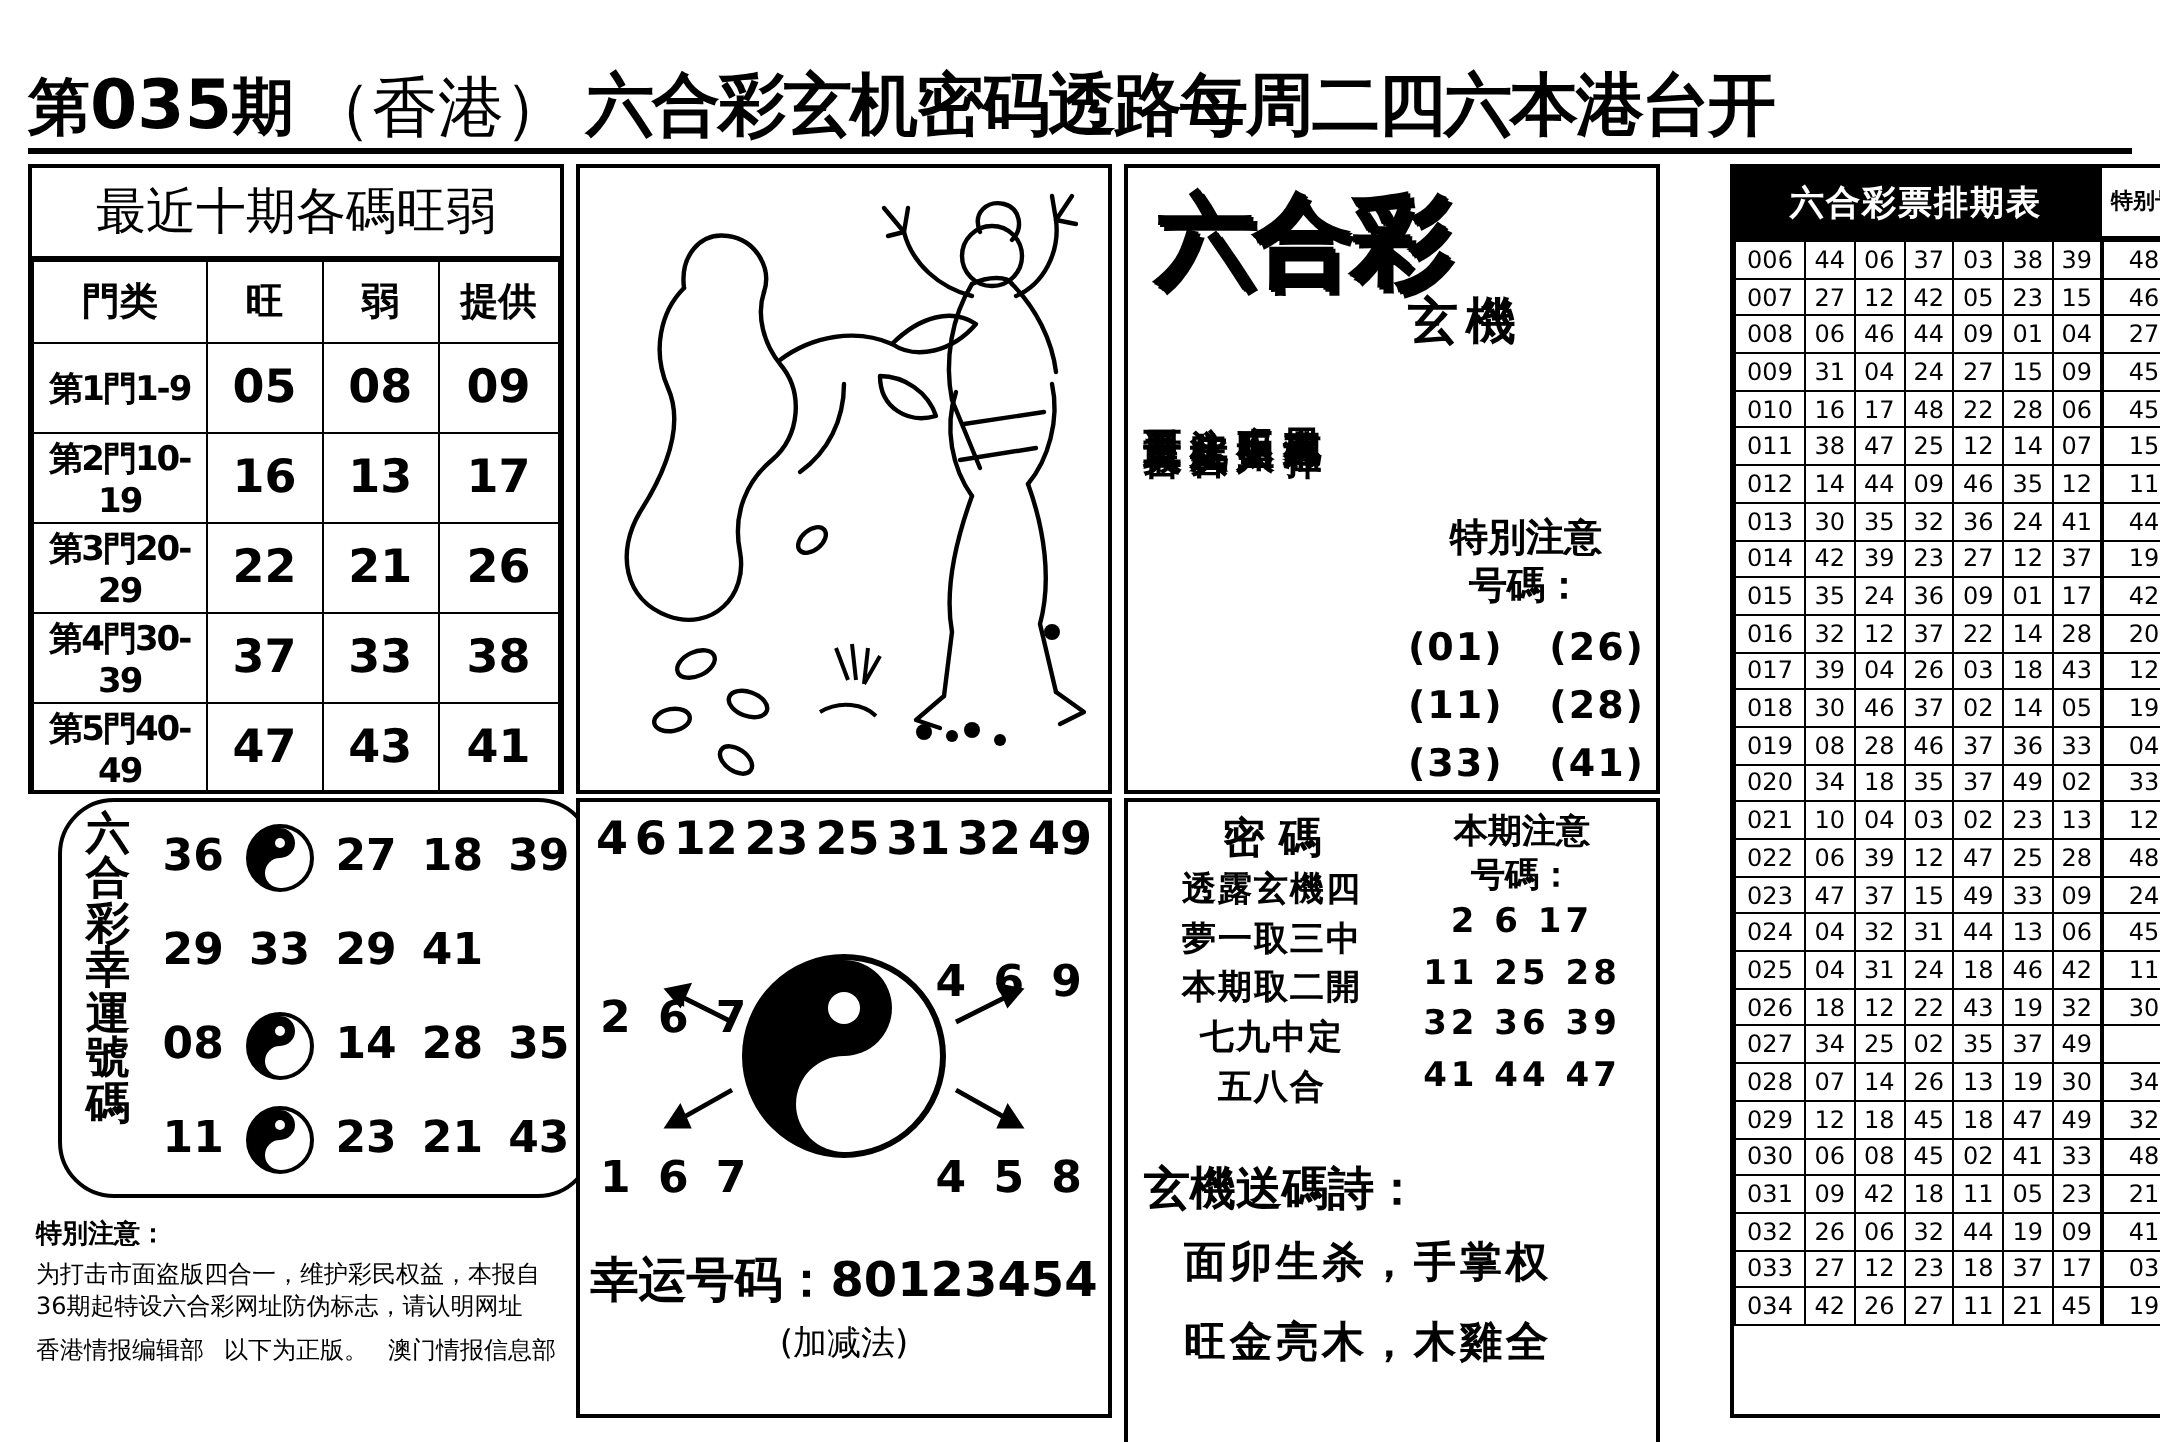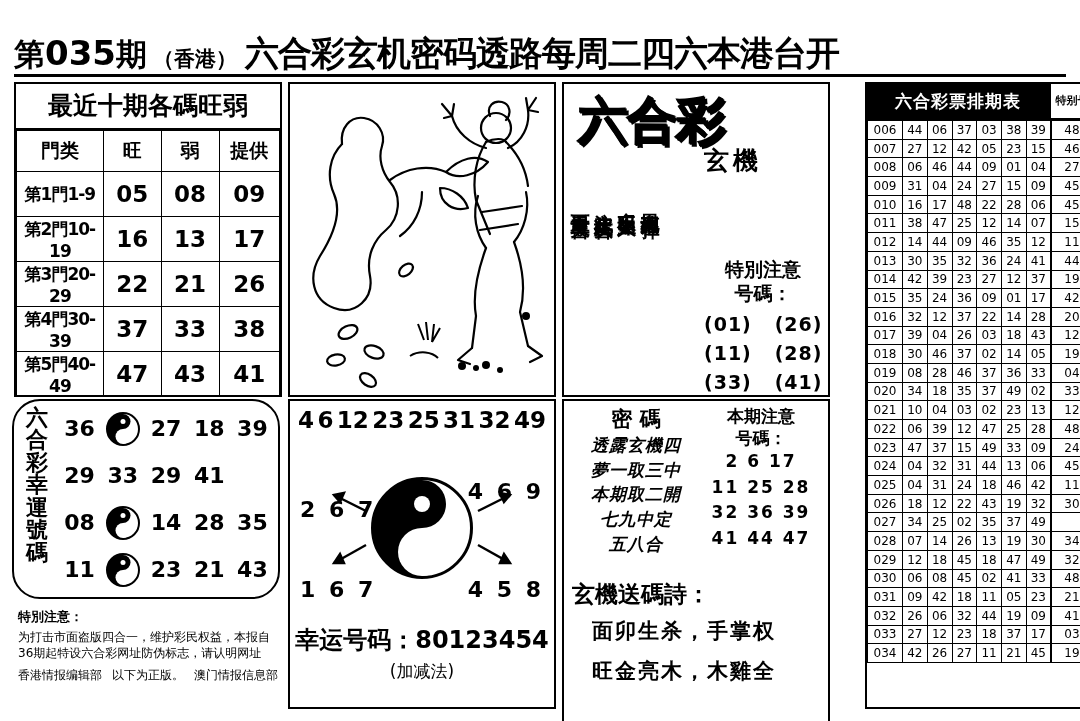--- a/index.html
+++ b/index.html
@@ -13,48 +13,48 @@
   }
   .page{position:relative;width:1080px;height:721px;box-sizing:border-box;}
 
   
   .header{
     position:absolute;left:14px;top:22px;width:1052px;height:48px;
     display:flex;align-items:flex-end;white-space:nowrap;
   }
   .hdr-issue{font-size:31px;font-weight:bold;letter-spacing:0px;line-height:1;}
   .hdr-issue .num{font-size:34px;}
-  .hdr-hk{font-size:21px;font-weight:bold;margin-left:6px;line-height:1;}
+  .hdr-hk{font-size:33px;font-weight:normal;margin-left:6px;line-height:1;}
   .hdr-title{font-size:34px;font-weight:bold;margin-left:8px;line-height:1;letter-spacing:-1px;}
   .hdr-rule{position:absolute;left:14px;top:74px;width:1052px;height:3px;background:#000;}
 
   
   .box{position:absolute;border:2px solid #000;box-sizing:border-box;background:#fff;}
 
   
   #left-top{left:14px;top:82px;width:268px;height:315px;}
   .lt-title{
     height:44px;line-height:44px;text-align:center;
-    font-size:25px;font-weight:bold;border-bottom:2px solid #000;
+    font-size:25px;font-weight:normal;border-bottom:2px solid #000;
   }
   .lt-table{width:100%;border-collapse:collapse;}
   .lt-table th,.lt-table td{
     border:1px solid #000;text-align:center;font-size:20px;font-weight:bold;
     height:44px;padding:0;
   }
   .lt-table th{font-size:19px;height:40px;font-family:Liberation Serif, serif;}
   .lt-table td.cat{font-size:17px;font-weight:bold;text-align:center;letter-spacing:-1px;}
   .lt-table td.num{font-size:23px;}
   .lt-table col.c1{width:33%;}
   .lt-table col.c2{width:22%;}
   .lt-table col.c3{width:22%;}
   .lt-table col.c4{width:23%;}
 
   
-  #lucky{left:12px;top:399px;width:268px;height:200px;border-radius:28px;}
+  #lucky{left:29px;top:399px;width:268px;height:200px;border-radius:28px;}
   .lucky-inner{position:relative;width:100%;height:100%;}
   .lucky-label{
     position:absolute;left:6px;top:6px;width:34px;
     font-size:22px;font-weight:bold;line-height:1.02;text-align:center;
   }
   .lucky-grid{
     position:absolute;left:44px;top:4px;right:4px;bottom:4px;
   }
   .lucky-row{display:flex;height:25%;align-items:center;}
   .lucky-cell{flex:1;text-align:center;font-size:22px;font-weight:bold;position:relative;}
@@ -127,21 +127,21 @@
   .special{
     position:absolute;right:6px;top:62px;width:118px;text-align:center;
   }
   .special .s-t{font-size:19px;font-weight:bold;line-height:1.25;}
   .special .s-row{font-size:19px;font-weight:bold;margin-top:7px;letter-spacing:1px;}
 
   #rm-bot{left:562px;top:399px;width:268px;height:386px;}
   .rb-inner{position:relative;width:100%;height:100%;}
   .mima-left{position:absolute;left:8px;top:4px;width:128px;text-align:center;}
   .mima-title{font-size:21px;font-weight:bold;}
-  .mima-line{font-size:17px;font-weight:bold;line-height:1.45;letter-spacing:1px;font-style:italic;}
+  .mima-line{font-size:17px;font-weight:bold;line-height:1.45;letter-spacing:1px;}
   .note-right{position:absolute;right:6px;top:4px;width:122px;text-align:center;}
   .note-title{font-size:17px;font-weight:bold;line-height:1.3;}
   .note-line{font-size:17px;font-weight:bold;line-height:1.5;letter-spacing:2px;}
   .poem2-title{position:absolute;left:8px;top:178px;font-size:23px;font-weight:bold;}
   .poem2-l1{position:absolute;left:28px;top:216px;font-size:21px;font-weight:bold;letter-spacing:2px;}
   .poem2-l2{position:absolute;left:28px;top:256px;font-size:21px;font-weight:bold;letter-spacing:2px;}
 
   
   #results{left:836px;top:82px;width:230px;height:627px;margin-left:29px;}
   .res-head{display:flex;height:34px;border-bottom:2px solid #000;}

